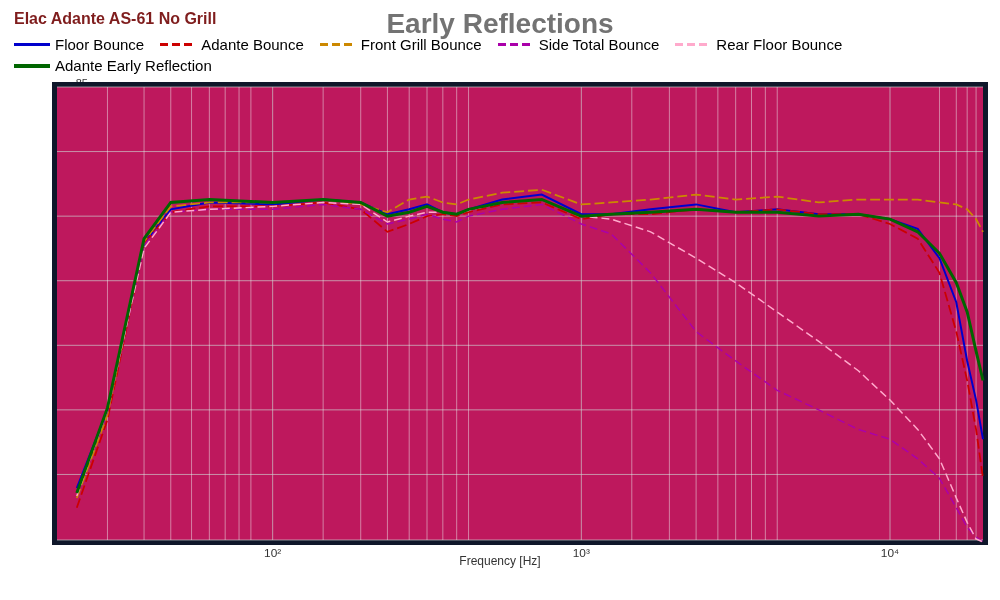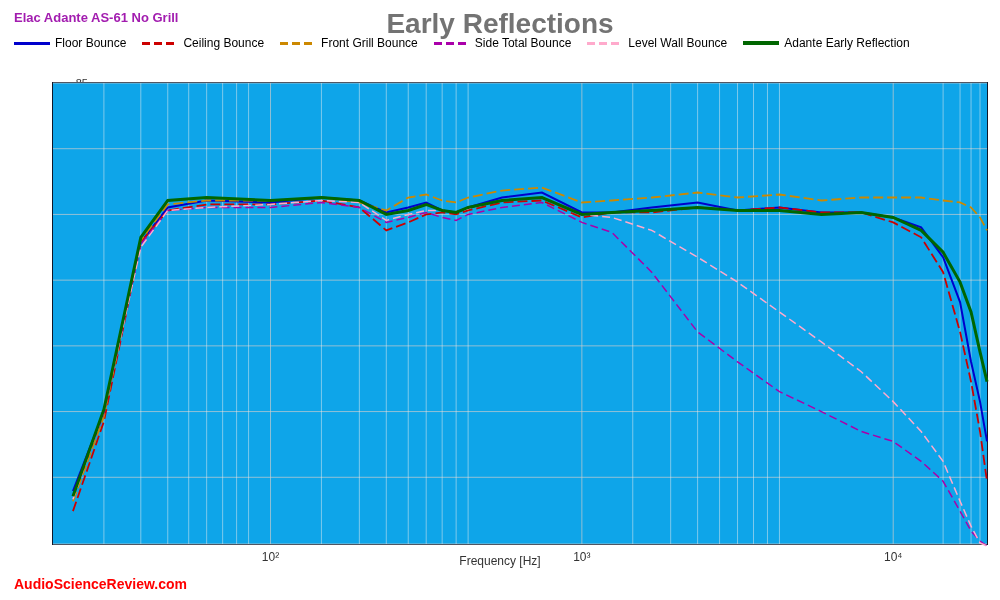--- a/index.html
+++ b/index.html
@@ -22,33 +22,33 @@
       left: 50%;
       transform: translateX(-50%);
       font-size: 28px;
       font-weight: bold;
       color: #737373;
     }
     .speaker-title {
       position: absolute;
       top: 10px;
       left: 14px;
-      font-size: 13px;
+      font-size: 16px;
       font-weight: bold;
-      color: #a21caf;
+      color: #7f1d1d;
     }
     .legend {
       position: absolute;
       top: 36px;
       left: 14px;
       right: 10px;
       display: flex;
       flex-wrap: wrap;
       gap: 4px 16px;
-      font-size: 12px;
+      font-size: 15px;
     }
     .legend-item {
       display: flex;
       align-items: center;
       gap: 5px;
     }
     .legend-line {
       display: inline-block;
       width: 36px;
       height: 3px;
@@ -85,22 +85,22 @@
       font-size: 14px;
       font-weight: bold;
       color: red;
     }
     .chart-area {
       position: absolute;
       left: 52px;
       top: 82px;
       right: 12px;
       bottom: 55px;
-      background: #0ea5e9;
-      border: 1px solid #0f172a;
+      background: #be185d;
+      border: 5px solid #0f172a;
     }
     svg.chart-svg {
       position: absolute;
       top: 0; left: 0;
       width: 100%; height: 100%;
       overflow: visible;
     }
   </style>
 </head>
 <body>
@@ -110,45 +110,44 @@
   <div class="speaker-title">Elac Adante AS-61 No Grill</div>
   <div class="chart-title">Early Reflections</div>
 
   <div class="legend">
     <div class="legend-item">
       <span class="legend-line" style="background:#0000cc;"></span>
       <span>Floor Bounce</span>
     </div>
     <div class="legend-item">
       <span style="display:inline-block;width:36px;height:3px;background:repeating-linear-gradient(to right,#cc0000 0px,#cc0000 8px,transparent 8px,transparent 12px);"></span>
-      <span>Ceiling Bounce</span>
+      <span>Adante Bounce</span>
     </div>
     <div class="legend-item">
       <span style="display:inline-block;width:36px;height:3px;background:repeating-linear-gradient(to right,#cc8800 0px,#cc8800 8px,transparent 8px,transparent 12px);"></span>
       <span>Front Grill Bounce</span>
     </div>
     <div class="legend-item">
       <span style="display:inline-block;width:36px;height:3px;background:repeating-linear-gradient(to right,#aa00aa 0px,#aa00aa 8px,transparent 8px,transparent 12px);"></span>
       <span>Side Total Bounce</span>
     </div>
     <div class="legend-item">
       <span style="display:inline-block;width:36px;height:3px;background:repeating-linear-gradient(to right,#ffaacc 0px,#ffaacc 8px,transparent 8px,transparent 12px);"></span>
-      <span>Level Wall Bounce</span>
+      <span>Rear Floor Bounce</span>
     </div>
     <div class="legend-item">
       <span class="legend-line" style="background:#006600;height:4px;"></span>
       <span>Adante Early Reflection</span>
     </div>
   </div>
 
   <div class="klippel-label">KLIPPEL</div>
 
   <div class="y-axis-label">Sound Pressure Level [dB] / [2.83V 1m]</div>
   <div class="x-axis-label">Frequency [Hz]</div>
-  <div class="watermark">AudioScienceReview.com</div>
 
   <div style="position:absolute;left:52px;top:82px;bottom:55px;">
     <svg width="40" height="100%" style="overflow:visible;">
 
       <text x="36" y="5" text-anchor="end" font-size="11" fill="#333">85</text>
       <text x="36" y="67" text-anchor="end" font-size="11" fill="#333">80</text>
       <text x="36" y="128" text-anchor="end" font-size="11" fill="#333">75</text>
       <text x="36" y="190" text-anchor="end" font-size="11" fill="#333">70</text>
       <text x="36" y="252" text-anchor="end" font-size="11" fill="#333">65</text>
       <text x="36" y="313" text-anchor="end" font-size="11" fill="#333">60</text>

